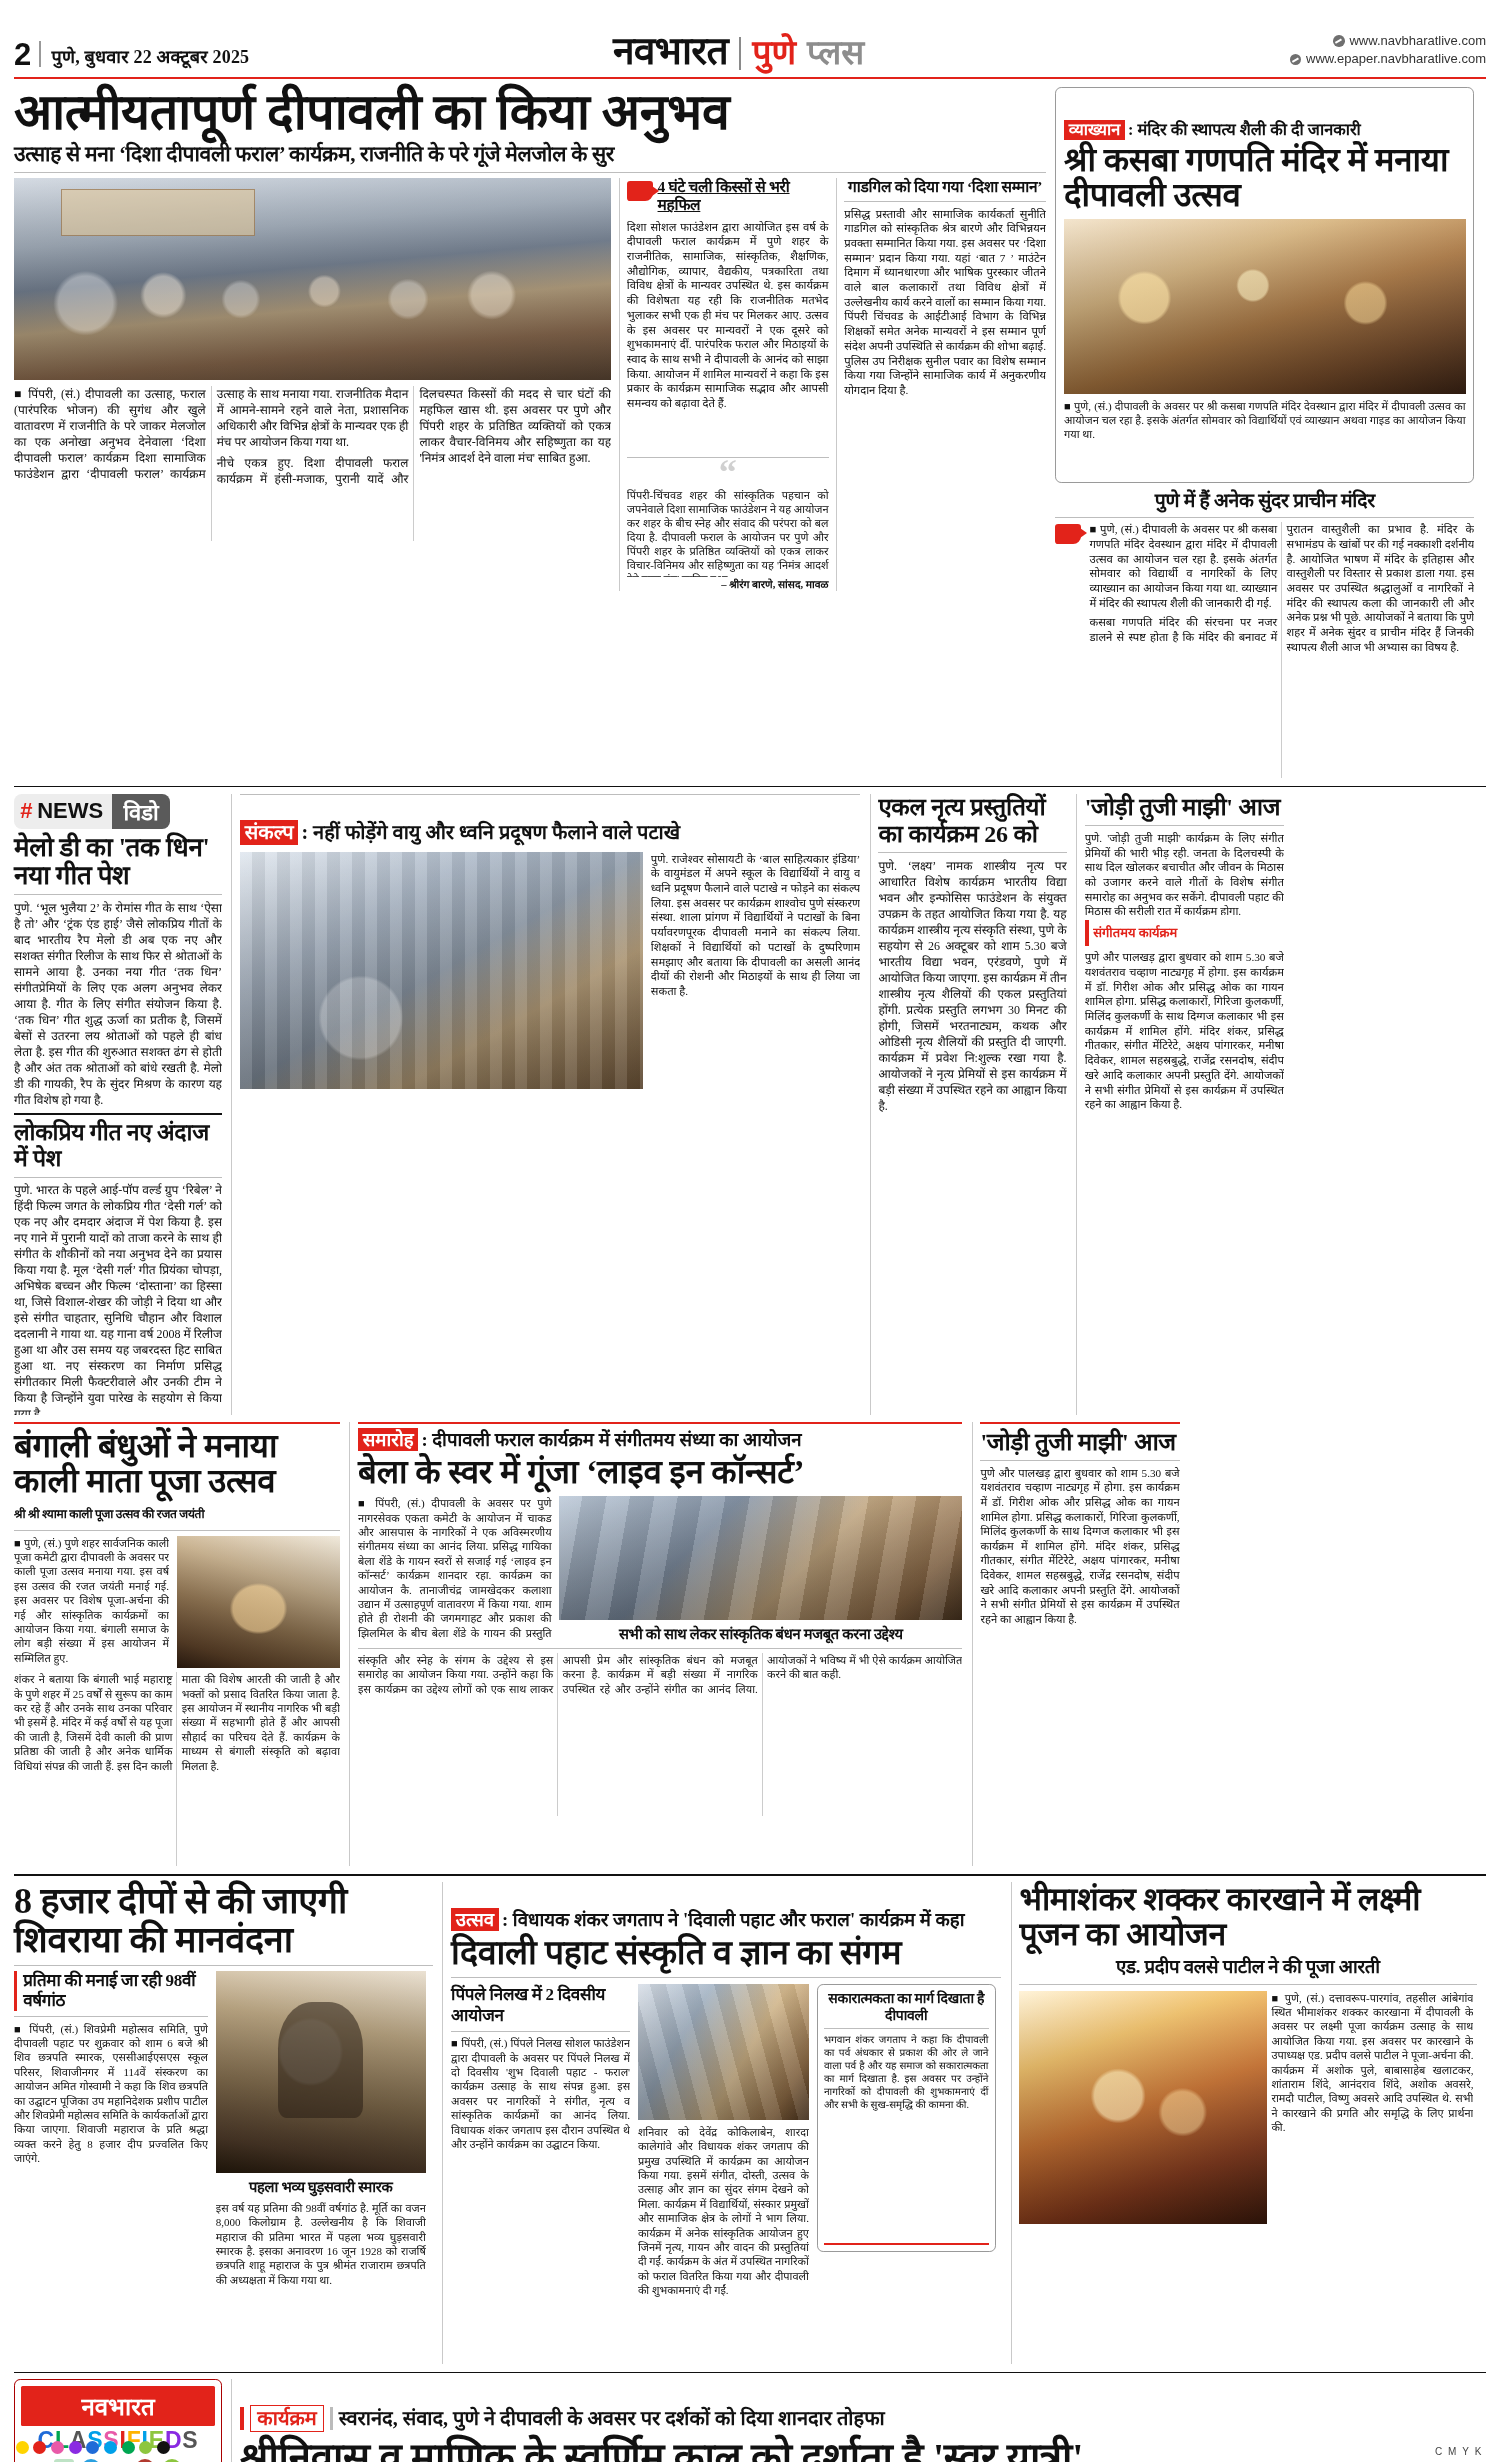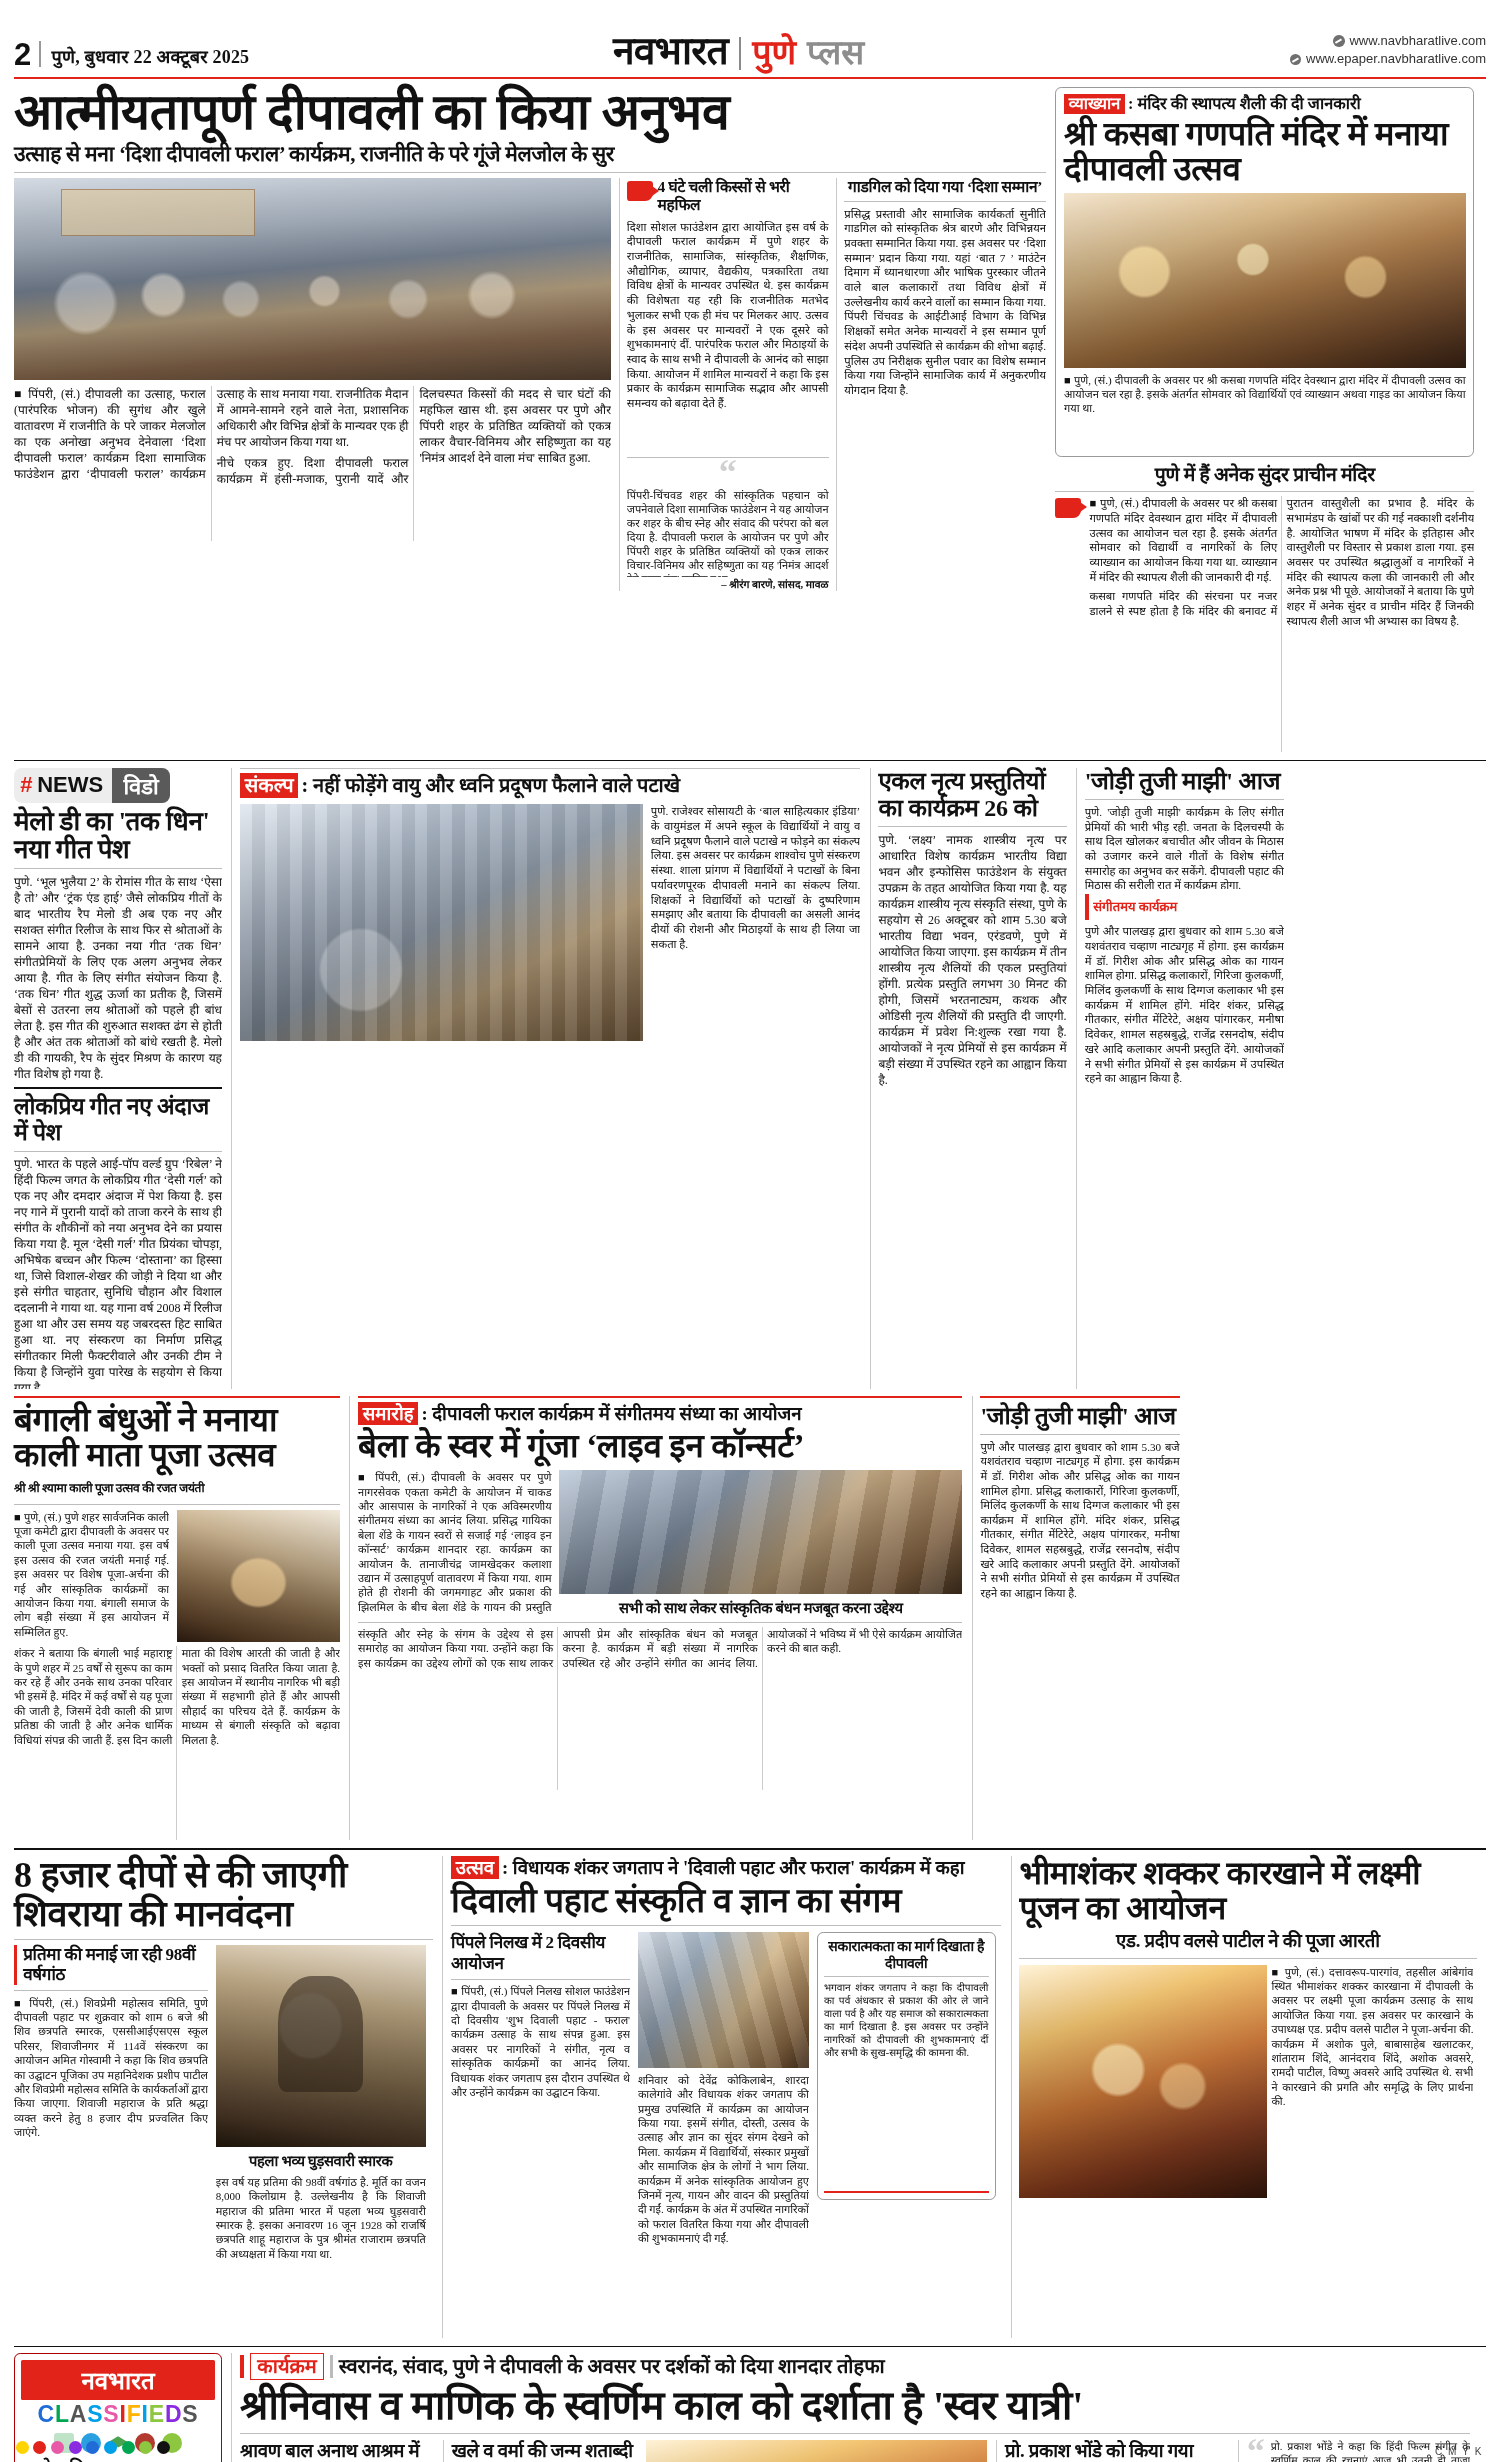--- a/index.html
+++ b/index.html
@@ -25,21 +25,21 @@
   .mh-vline { width:2.3px; height:33px; background:#8a8a8a; }
   .mh-edition-red { font-family:"Liberation Sans", sans-serif; font-weight:bold; font-size:34px; color:#e2231a; line-height:36px; }
   .mh-edition-grey { font-family:"Liberation Sans", sans-serif; font-weight:bold; font-size:34px; color:#8d8d8d; line-height:36px; }
   .mh-right { text-align:right; font-family:"Liberation Sans", sans-serif; font-size:13px; color:#333; line-height:18.6px; padding-bottom:3.1px; }
   .weblink { display:flex; align-items:center; justify-content:flex-end; gap:4.7px; }
   .globe { width:11.6px; height:11.6px; border-radius:50%; background:#6f6f6f; display:inline-block; position:relative; }
   .globe::after{ content:""; position:absolute; left:2.3px; top:4.7px; width:7px; height:2.3px; background:#fff; transform:rotate(-30deg); }
   .rule-red { height:2.3px; background:#e2231a; margin-top:4.7px; }
 
   
-  .kicker { font-size:16.3px; line-height:20px; font-weight:bold; }
+  .kicker { font-size:16.3px; line-height:20px; font-weight:bold;margin-top:26px; }
   .kicker .tag { background:#e2231a; color:#fff; padding:0 4.7px; margin-right:3.1px; display:inline-block; }
   .hl { font-weight:bold; line-height:1.04; letter-spacing:-0.3px; }
   .body { font-size:12px; line-height:16px; text-align:justify; }
   .body p { margin-bottom:4.7px; }
   .cap { font-size:11px; line-height:14px; text-align:justify; }
   .col-sep { border-left:0.8px solid #c9c9c9; }
   .photo { background:#cbb9a6; position:relative; overflow:hidden; }
   .hr-blk { height:1.6px; background:#111; }
   .hr-red2 { height:2.3px; background:#e2231a; }
   .hr-gr { height:0.8px; background:#bdbdbd; }
@@ -114,21 +114,21 @@
             <div style="position:absolute;left:47px;top:11px;width:194px;height:47px;background:rgba(230,200,150,.55);border:1.6px solid rgba(120,80,40,.5);"></div>
           </div>
           <div class="body" style="margin-top:6.2px; column-count:3; column-gap:11px; column-rule:0.8px solid #ccc; height:155px; overflow:hidden;">
             <p>■ पिंपरी, (सं.) दीपावली का उत्साह, फराल (पारंपरिक भोजन) की सुगंध और खुले वातावरण में राजनीति के परे जाकर मेलजोल का एक अनोखा अनुभव देनेवाला ‘दिशा दीपावली फराल’ कार्यक्रम दिशा सामाजिक फाउंडेशन द्वारा ‘दीपावली फराल’ कार्यक्रम उत्साह के साथ मनाया गया. राजनीतिक मैदान में आमने-सामने रहने वाले नेता, प्रशासनिक अधिकारी और विभिन्न क्षेत्रों के मान्यवर एक ही मंच पर आयोजन किया गया था.</p>
             <p>नीचे एकत्र हुए. दिशा दीपावली फराल कार्यक्रम में हंसी-मजाक, पुरानी यादें और दिलचस्पत किस्सों की मदद से चार घंटों की महफिल खास थी. इस अवसर पर पुणे और पिंपरी शहर के प्रतिष्ठित व्यक्तियों को एकत्र लाकर वैचार-विनिमय और सहिष्णुता का यह 'निमंत्र आदर्श देने वाला मंच' साबित हुआ.</p>
           </div>
         </div>
 
         <div style="width:210px;" class="col-sep">
           <div style="padding-left:7px;">
-            <div style="display:flex;align-items:flex-start;gap:4.7px;">
+            <div style="display:flex;align-items:flex-start;gap:4.7px;text-decoration:underline;">
               <div style="width:26px;height:20px;background:#e2231a;border-radius:3.1px 3.1px 7.8px 3.1px;position:relative;flex:none;margin-top:3.1px;">
                 <div style="position:absolute;right:-6.2px;top:4.7px;width:0;height:0;border-top:5.4px solid transparent;border-bottom:5.4px solid transparent;border-left:7.8px solid #e2231a;"></div>
               </div>
               <div class="hl" style="font-size:15.5px;line-height:18.6px;">4 घंटे चली किस्सों से भरी महफिल</div>
             </div>
             <div class="body" style="margin-top:4.7px;font-size:11.3px;line-height:14.7px;height:233px;overflow:hidden;">दिशा सोशल फाउंडेशन द्वारा आयोजित इस वर्ष के दीपावली फराल कार्यक्रम में पुणे शहर के राजनीतिक, सामाजिक, सांस्कृतिक, शैक्षणिक, औद्योगिक, व्यापार, वैद्यकीय, पत्रकारिता तथा विविध क्षेत्रों के मान्यवर उपस्थित थे. इस कार्यक्रम की विशेषता यह रही कि राजनीतिक मतभेद भुलाकर सभी एक ही मंच पर मिलकर आए. उत्सव के इस अवसर पर मान्यवरों ने एक दूसरे को शुभकामनाएं दीं. पारंपरिक फराल और मिठाइयों के स्वाद के साथ सभी ने दीपावली के आनंद को साझा किया. आयोजन में शामिल मान्यवरों ने कहा कि इस प्रकार के कार्यक्रम सामाजिक सद्भाव और आपसी समन्वय को बढ़ावा देते हैं.</div>
             <div class="hr-gr" style="margin:3.9px 0;"></div>
             <div style="text-align:center;">
               <span class="quote">“</span>
             </div>

